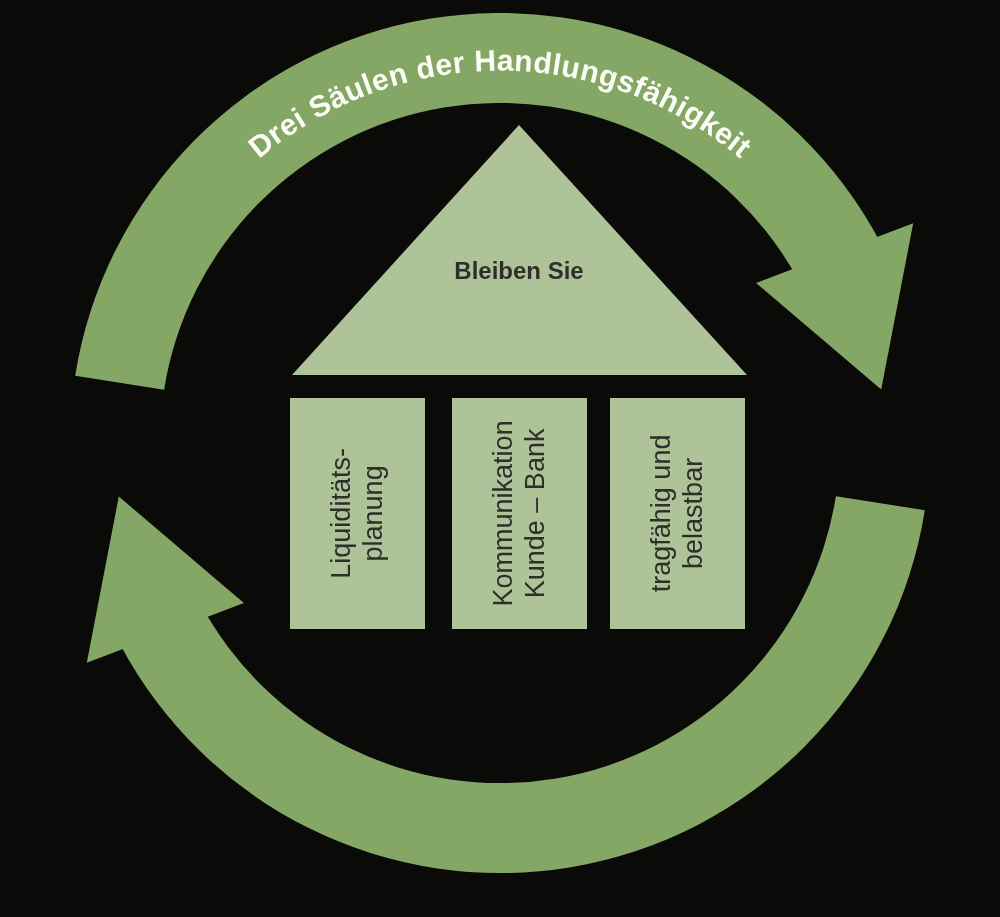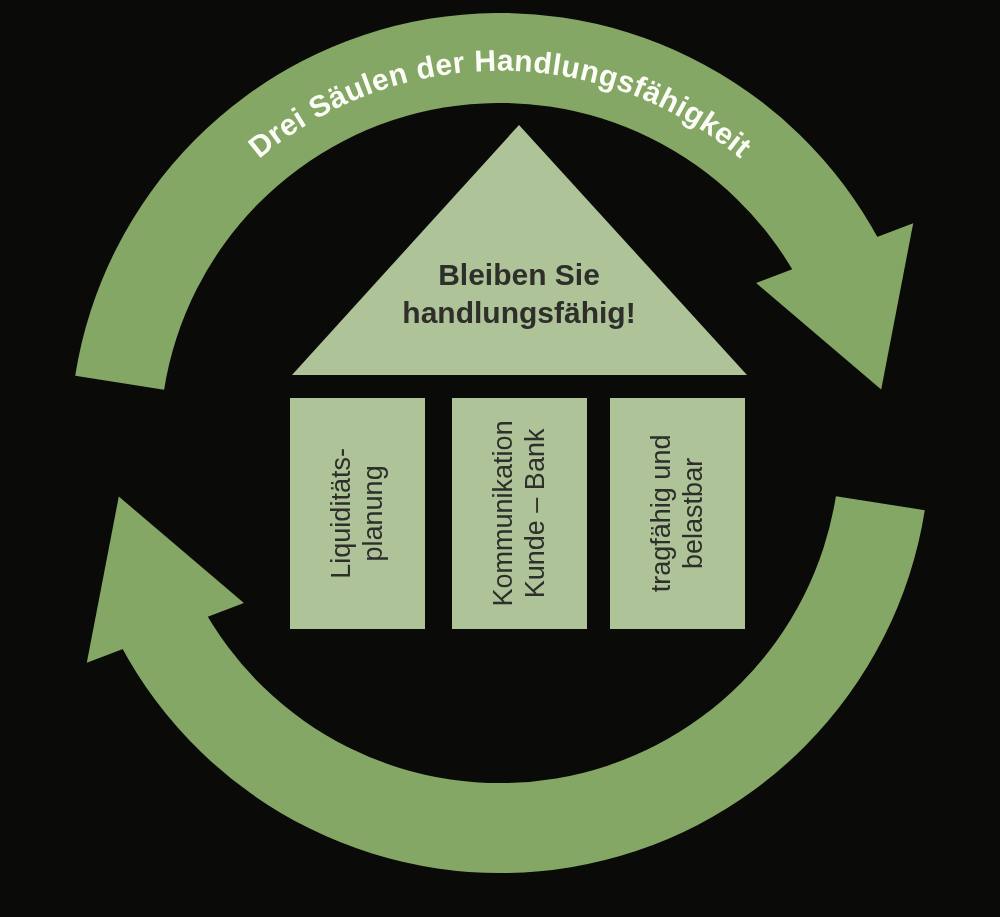--- a/index.html
+++ b/index.html
@@ -18,21 +18,21 @@
     font-weight: bold;
     letter-spacing: 0.5px;
   }
   .roof-text {
     position: absolute;
     left: 330px;
     top: 256px;
     width: 378px;
     text-align: center;
     color: #2e2e2b;
-    font-size: 30px;
+    font-size: 24px;
     font-weight: bold;
     line-height: 1.25;
   }
   .pillar {
     position: absolute;
     top: 398px;
     width: 135px;
     height: 231px;
     background: #aec398;
     display: flex;
@@ -78,21 +78,20 @@
 
     <polygon fill="#aec398" points="519,125 292,375 747,375"></polygon>
 
     <text class="arc-title-text" text-anchor="middle" fill="#fdfdf7">
       <textPath href="#titleArc" startOffset="50%">Drei Säulen der Handlungsfähigkeit</textPath>
     </text>
   </svg>
 
   <div class="roof-text">
     <div>Bleiben Sie</div>
-    <div>handlungsfähig!</div>
   </div>
 
   <div class="pillar pillar-1">
     <div class="pillar-text">
       <div>Liquiditäts-</div>
       <div>planung</div>
     </div>
   </div>
 
   <div class="pillar pillar-2">

